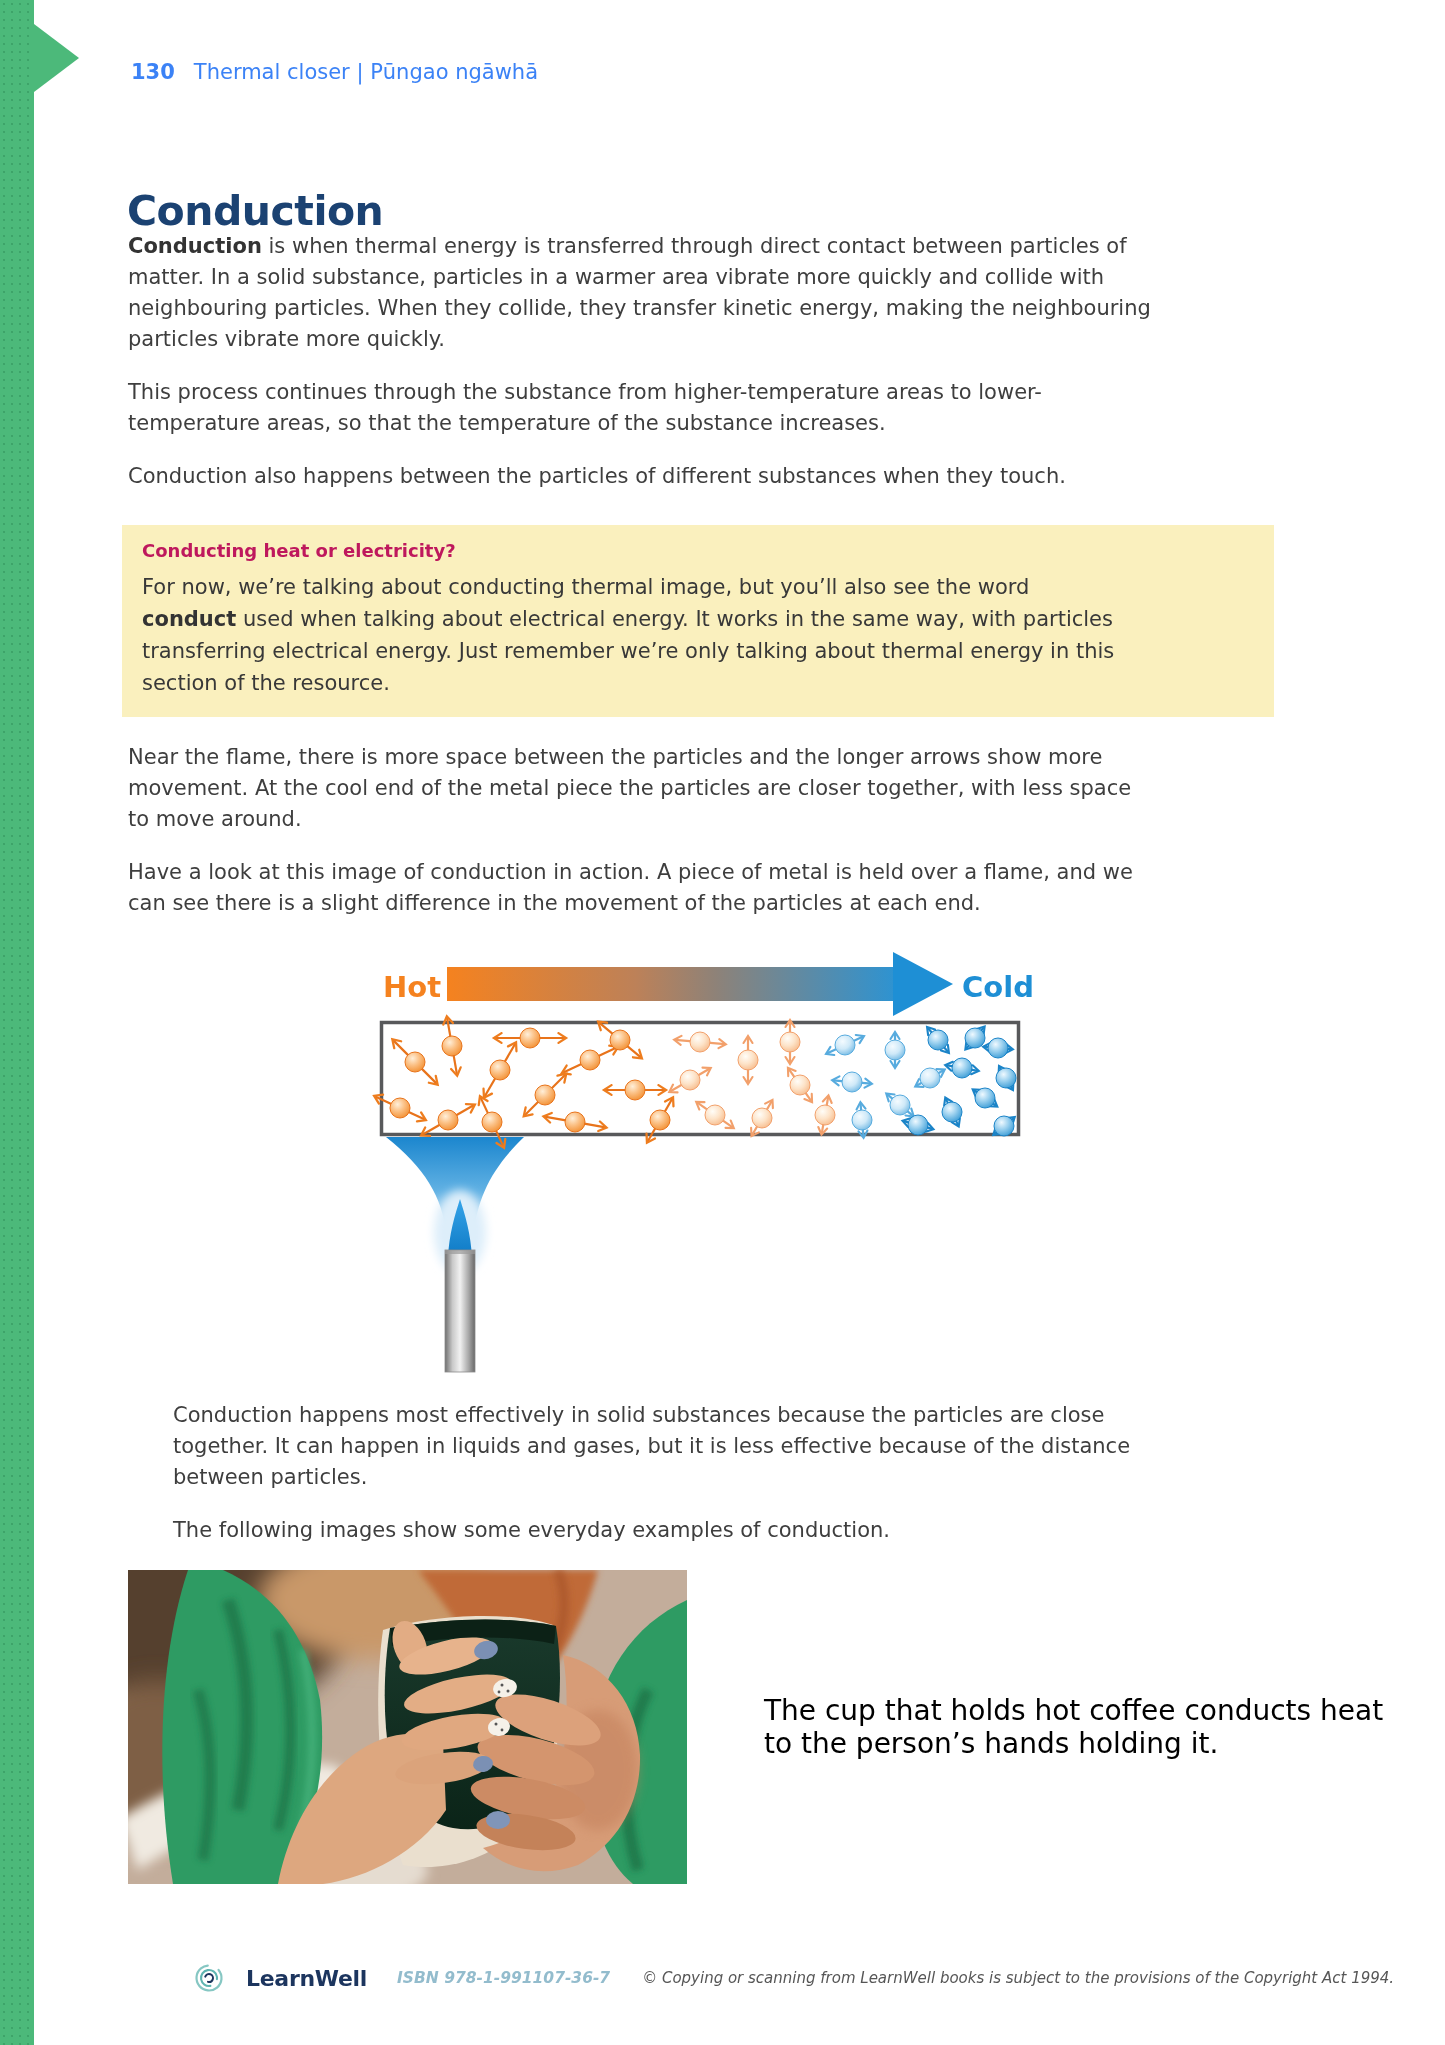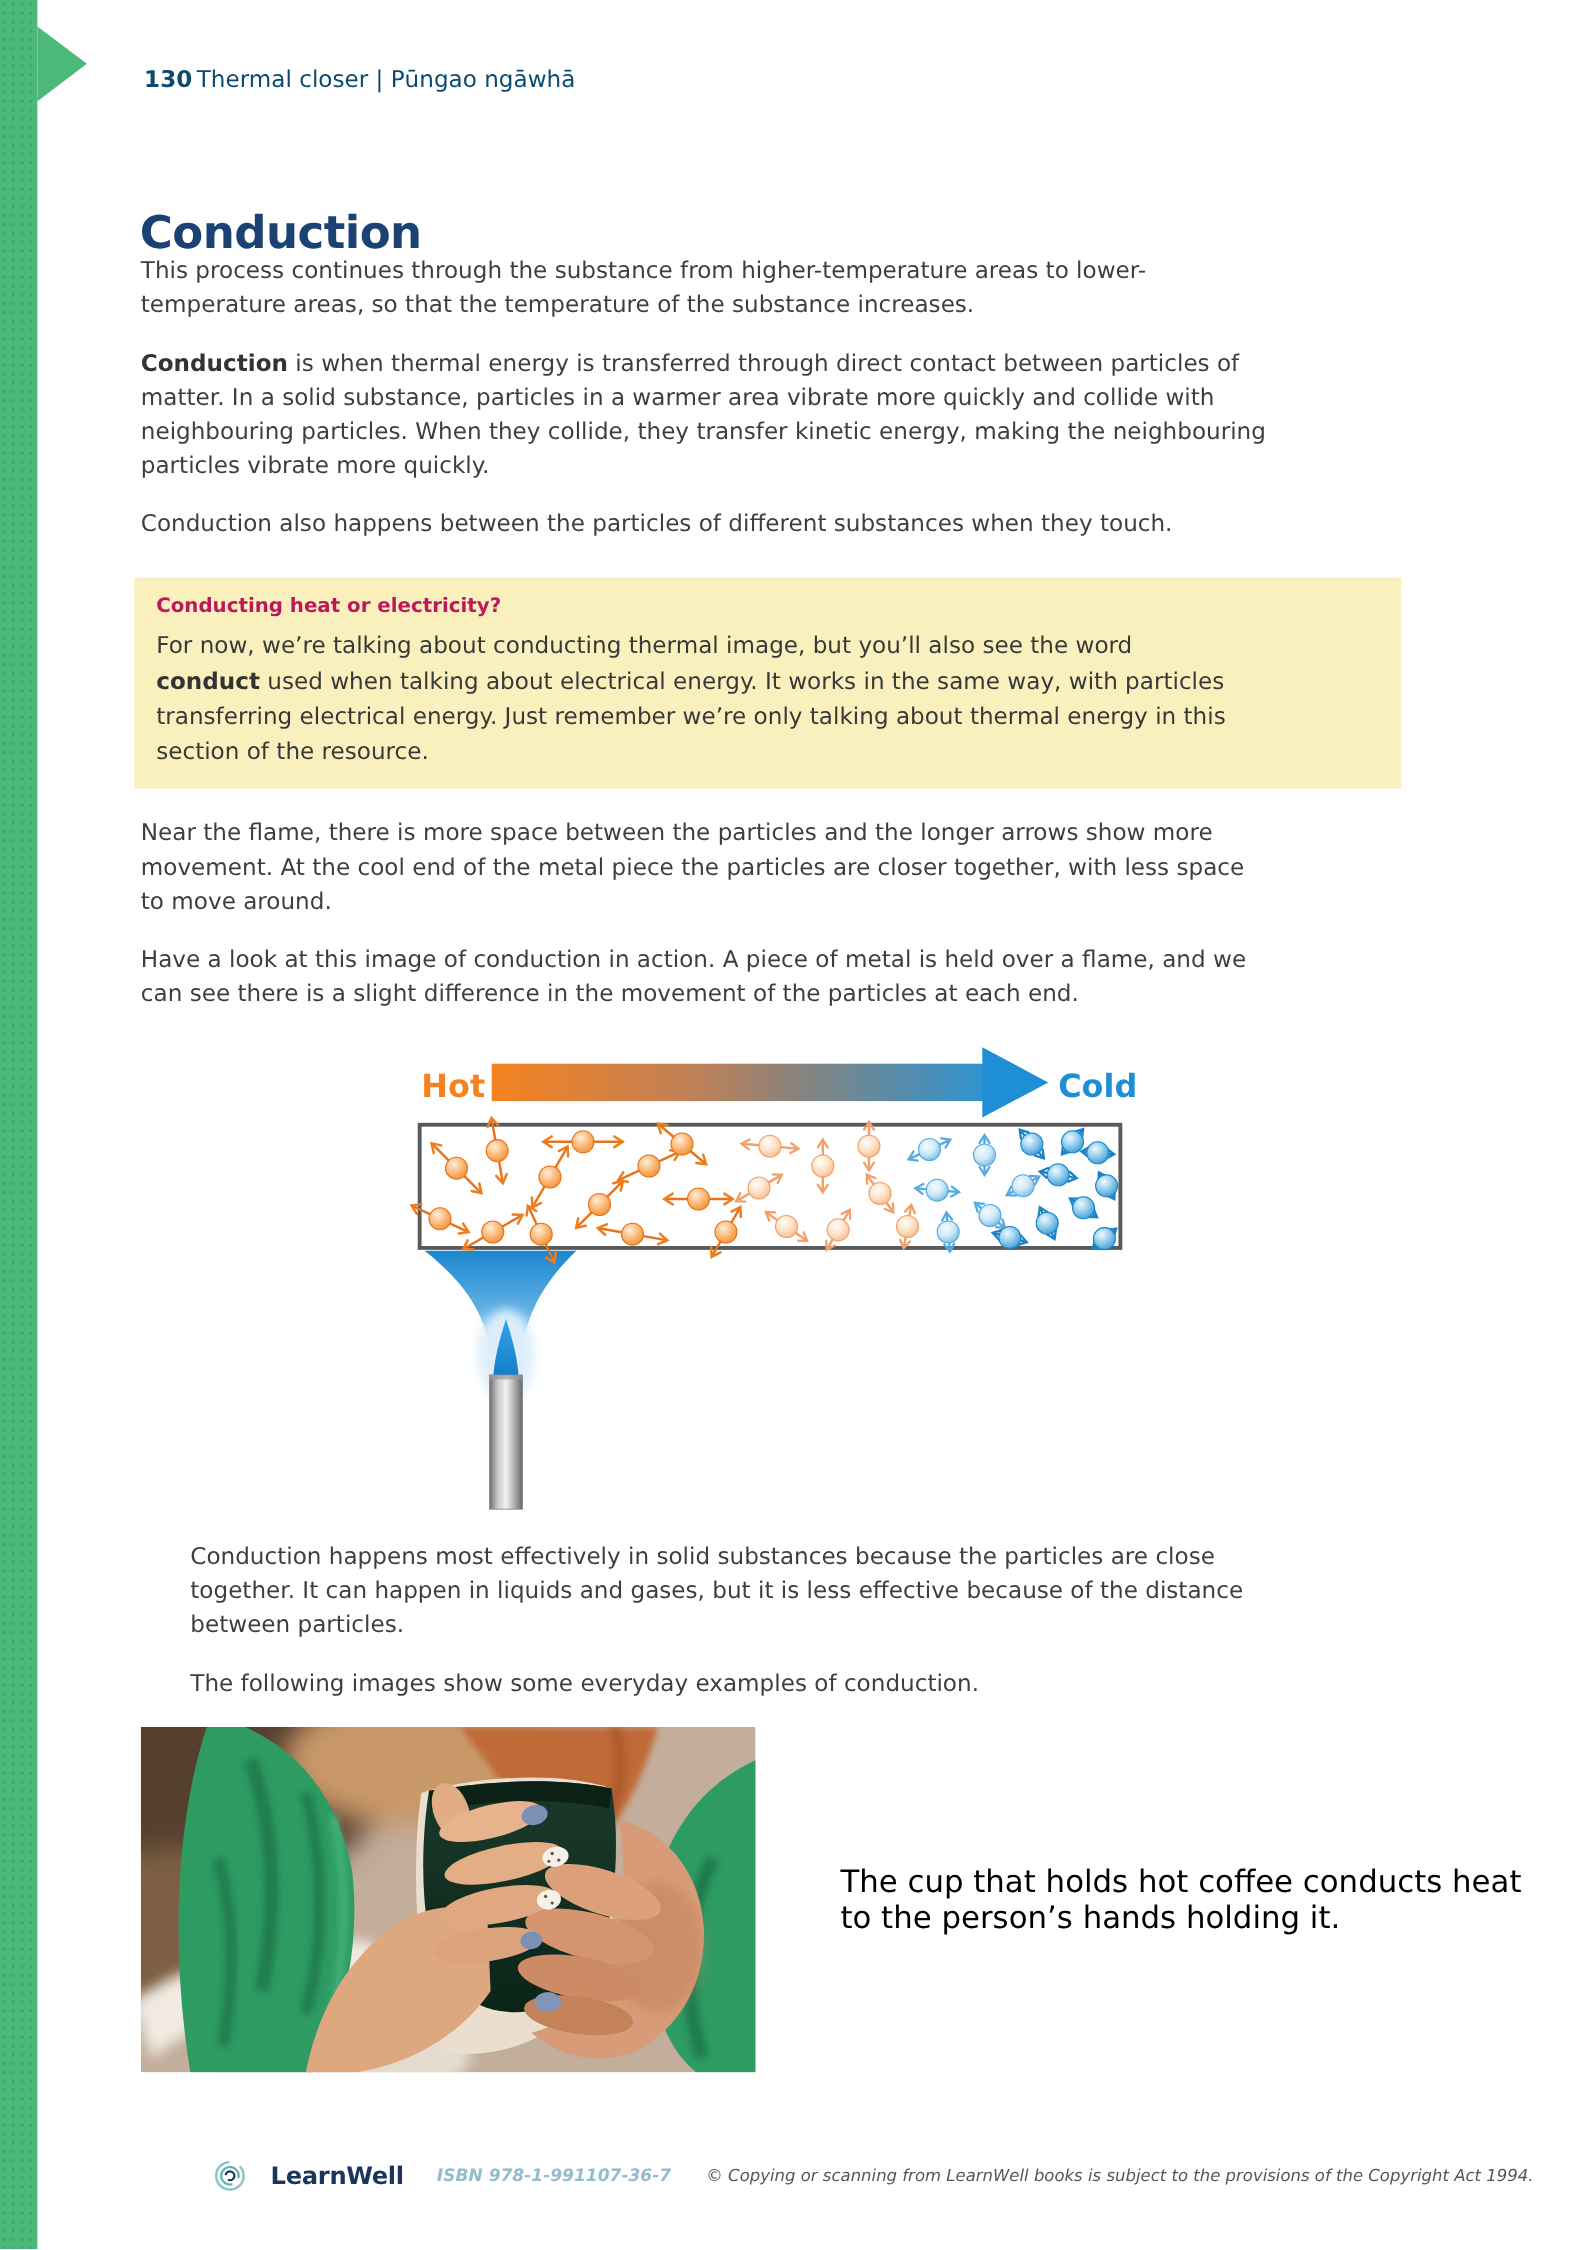--- a/index.html
+++ b/index.html
@@ -5,21 +5,21 @@
   html,body{margin:0;padding:0;background:#ffffff;}
   #page{position:relative;width:1445px;height:2045px;background:#ffffff;overflow:hidden;
         font-family:"DejaVu Sans","Liberation Sans",sans-serif;color:#3e3e3e;}
   
   .green-bar{position:absolute;left:0;top:0;width:34px;height:2045px;background:#4cb97a;
     background-image:radial-gradient(circle,rgba(23,110,62,.28) 1.1px,transparent 1.4px);
     background-size:8px 8px;}
   .green-arrow{position:absolute;left:34px;top:24px;width:0;height:0;
     border-top:34px solid transparent;border-bottom:34px solid transparent;border-left:45px solid #4cb97a;}
   
-  .hdr{position:absolute;left:131px;top:60px;display:flex;gap:4px;font-size:21px;color:#0c4a6e;}
+  .hdr{position:absolute;left:131px;top:60px;display:flex;gap:19px;font-size:21px;color:#3b82f6;}
   .hdr .num{font-weight:700;}
   .hdr .chap{font-weight:500;}
   
   .title{position:absolute;left:127px;top:160px;font-size:41px;font-weight:700;color:#1b4272;letter-spacing:-0.5px;}
   
   .flow{position:absolute;left:128px;width:1262px;}
   .para{margin:0 0 22px 0;font-size:21px;line-height:31px;white-space:pre-line;color:#3e3e3e;}
   .para .bold{font-weight:700;color:#333;}
   #paras-top{top:231px;}
   #paras-mid{top:742px;}
@@ -51,26 +51,26 @@
   <div class="green-arrow"></div>
 
   <div class="hdr">
     <span class="num">130</span>
     <span class="chap">Thermal closer | Pūngao ngāwhā</span>
   </div>
 
   <h1 class="title">Conduction</h1>
 
   <div id="paras-top" class="flow">
-      <p class="para"><span>This process continues through the substance from higher-temperature areas to lower-
-temperature areas, so that the temperature of the substance increases.</span></p>
       <p class="para"><span class="bold">Conduction</span><span> is when thermal energy is transferred through direct contact between particles of
 matter. In a solid substance, particles in a warmer area vibrate more quickly and collide with
 neighbouring particles. When they collide, they transfer kinetic energy, making the neighbouring
 particles vibrate more quickly.</span></p>
+      <p class="para"><span>This process continues through the substance from higher-temperature areas to lower-
+temperature areas, so that the temperature of the substance increases.</span></p>
       <p class="para"><span>Conduction also happens between the particles of different substances when they touch.</span></p>
     </div>
 
   <div class="callout">
     <h3>Conducting heat or electricity?</h3>
     <div>
         <p class="para"><span>For now, we’re talking about conducting thermal image, but you’ll also see the word
 </span><span class="bold">conduct</span><span> used when talking about electrical energy. It works in the same way, with particles
 transferring electrical energy. Just remember we’re only talking about thermal energy in this
 section of the resource.</span></p>

